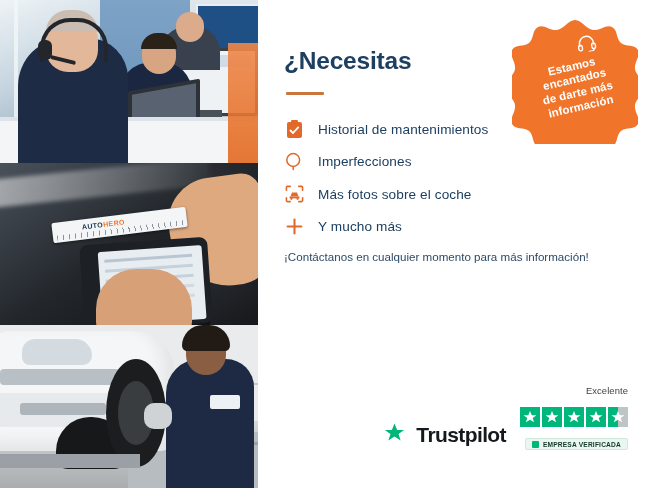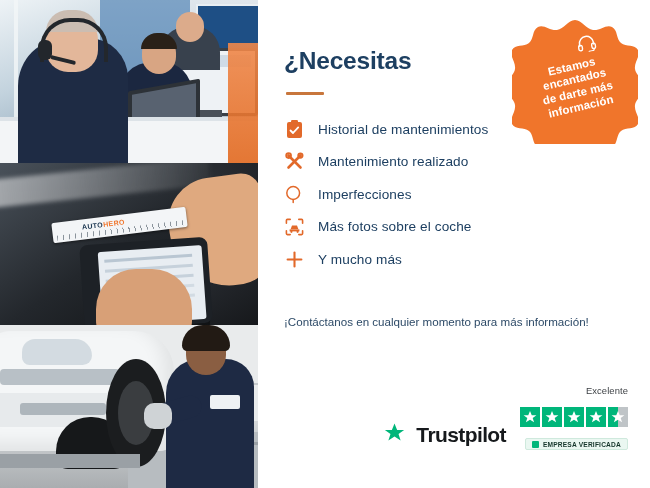--- a/index.html
+++ b/index.html
@@ -101,21 +101,21 @@
     font-size:24.5px;line-height:1.22;font-weight:bold;color:#1d3f61;
     letter-spacing:-.2px;margin:0;max-width:230px;
   }
   .rule{width:38px;height:3px;background:#c8763c;margin:16px 0 18px 2px;border-radius:1px;}
 
   .features{list-style:none;margin:0;padding:0;}
   .feature{display:flex;align-items:center;gap:14px;height:32.5px;}
   .f-icon{width:20px;height:20px;flex:none;display:flex;align-items:center;justify-content:center;color:#e2692a;}
   .f-label{font-size:13.6px;color:#1d3f61;letter-spacing:.1px;}
 
-  .contact{margin-top:37px;font-size:11.6px;line-height:1.72;color:#2d4a67;max-width:345px;}
+  .contact{margin-top:4px;font-size:11.6px;line-height:1.72;color:#2d4a67;max-width:345px;}
   .contact div{white-space:nowrap;}
 
   
   .badge{position:absolute;right:12px;top:18px;width:126px;height:126px;}
   .badge svg{position:absolute;inset:0;}
   .badge-inner{position:absolute;inset:0;display:flex;flex-direction:column;align-items:center;
     justify-content:center;transform:rotate(-13deg);padding-top:12px;box-sizing:border-box;}
   .badge-txt{color:#fff;font-weight:bold;font-size:11.4px;line-height:1.2;text-align:center;
     letter-spacing:.1px;width:104px;}
   .headset-ico{position:absolute;left:50%;top:18px;transform:translateX(-50%) rotate(-10deg);}
@@ -217,33 +217,20 @@
         <span class="f-icon">
           <svg width="17" height="19" viewBox="0 0 17 19">
             <rect x="1" y="2" width="15" height="16" rx="2" fill="#e2692a"></rect>
             <rect x="5" y="0" width="7" height="4" rx="1.2" fill="#e2692a"></rect>
             <path d="M4.5 10.5 L7 13 L12.2 7.4" stroke="#fff" stroke-width="1.8" fill="none" stroke-linecap="round" stroke-linejoin="round"></path>
           </svg>
         </span>
         <span class="f-label">Historial de mantenimientos</span>
       </li>
 
-      <li class="feature">
-        <span class="f-icon">
-          <svg width="19" height="19" viewBox="0 0 19 19">
-            <g stroke="#e2692a" stroke-width="2.6" stroke-linecap="round">
-              <line x1="3.5" y1="3.5" x2="15.5" y2="15.5"></line>
-              <line x1="15.5" y1="3.5" x2="3.5" y2="15.5"></line>
-            </g>
-            <circle cx="3.6" cy="3.6" r="2.3" fill="none" stroke="#e2692a" stroke-width="2"></circle>
-            <circle cx="15.4" cy="3.6" r="2.1" fill="none" stroke="#e2692a" stroke-width="2"></circle>
-          </svg>
-        </span>
-        <span class="f-label">Mantenimiento realizado</span>
-      </li>
 
       <li class="feature">
         <span class="f-icon">
           <svg width="18" height="19" viewBox="0 0 18 19">
             <circle cx="8.2" cy="8" r="6.4" fill="none" stroke="#e2692a" stroke-width="1.5"></circle>
             <line x1="8.2" y1="14.4" x2="8.2" y2="17.4" stroke="#e2692a" stroke-width="1.5" stroke-linecap="round"></line>
           </svg>
         </span>
         <span class="f-label">Imperfecciones</span>
       </li>

